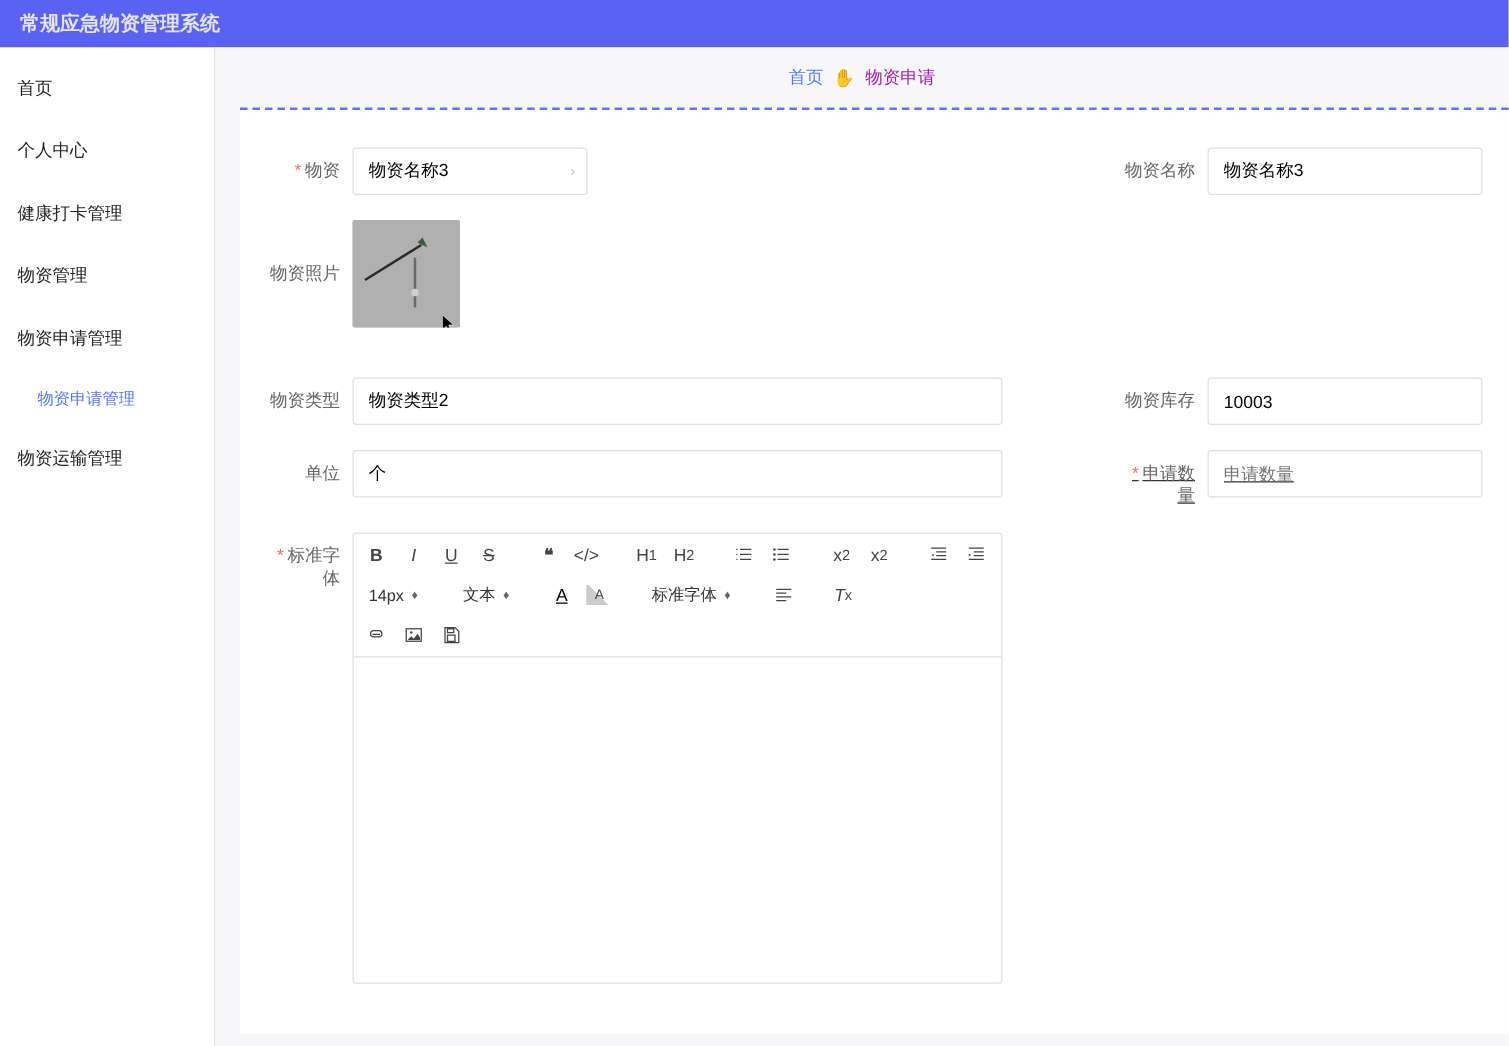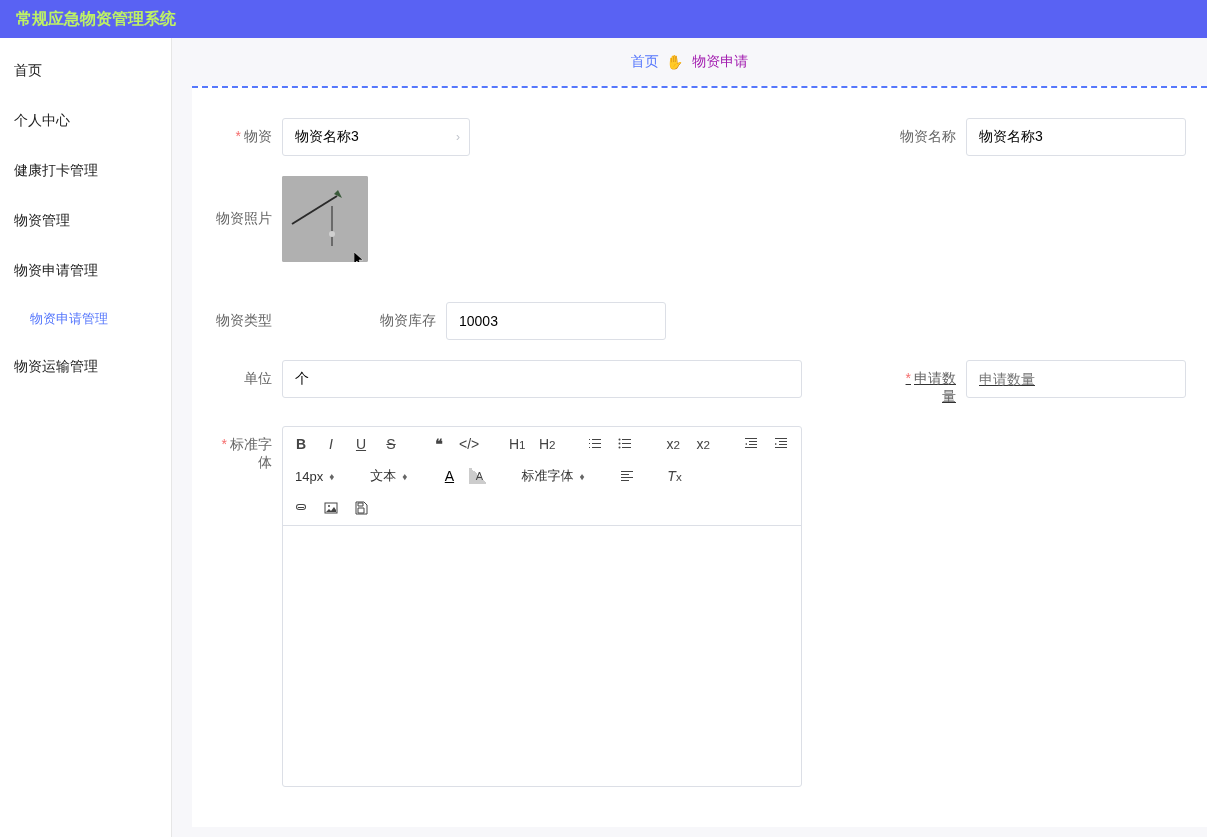--- a/index.html
+++ b/index.html
@@ -1,20 +1,20 @@
 <!DOCTYPE html>
 <html><head>
   <meta charset="utf-8">
   <style>
     * { margin: 0; padding: 0; box-sizing: border-box; }
     body { font-family: "Microsoft YaHei", Arial, sans-serif; font-size: 14px; color: #333; background: #fff; }
     
     .header {
       background: #5962f3;
-      color: #bef264;
+      color: #e5e5e5;
       padding: 0 16px;
       height: 38px;
       display: flex;
       align-items: center;
       font-size: 16px;
       font-weight: bold;
     }
     
     .container {
       display: flex;
@@ -245,20 +245,21 @@
                   <path d="M0 0 L0 12 L3 9 L5 14 L7 13 L5 8 L9 8 Z" fill="#000" stroke="#fff" stroke-width="0.5"></path>
                 </svg>
             </span>
           </div>
         </div>
       </div>
 
       <div class="form-row" style="margin-top:40px;">
         <div class="form-group">
           <div class="form-label">物资类型</div>
+          <input type="text" class="form-input wide" value="物资类型2" style="">
         </div>
         <div class="form-group" style="margin-left:18px;">
           <div class="form-label">物资库存</div>
           <input type="text" class="form-input med" value="10003" style="">
         </div>
       </div>
 
       <div class="form-row">
         <div class="form-group">
           <div class="form-label">单位</div>

